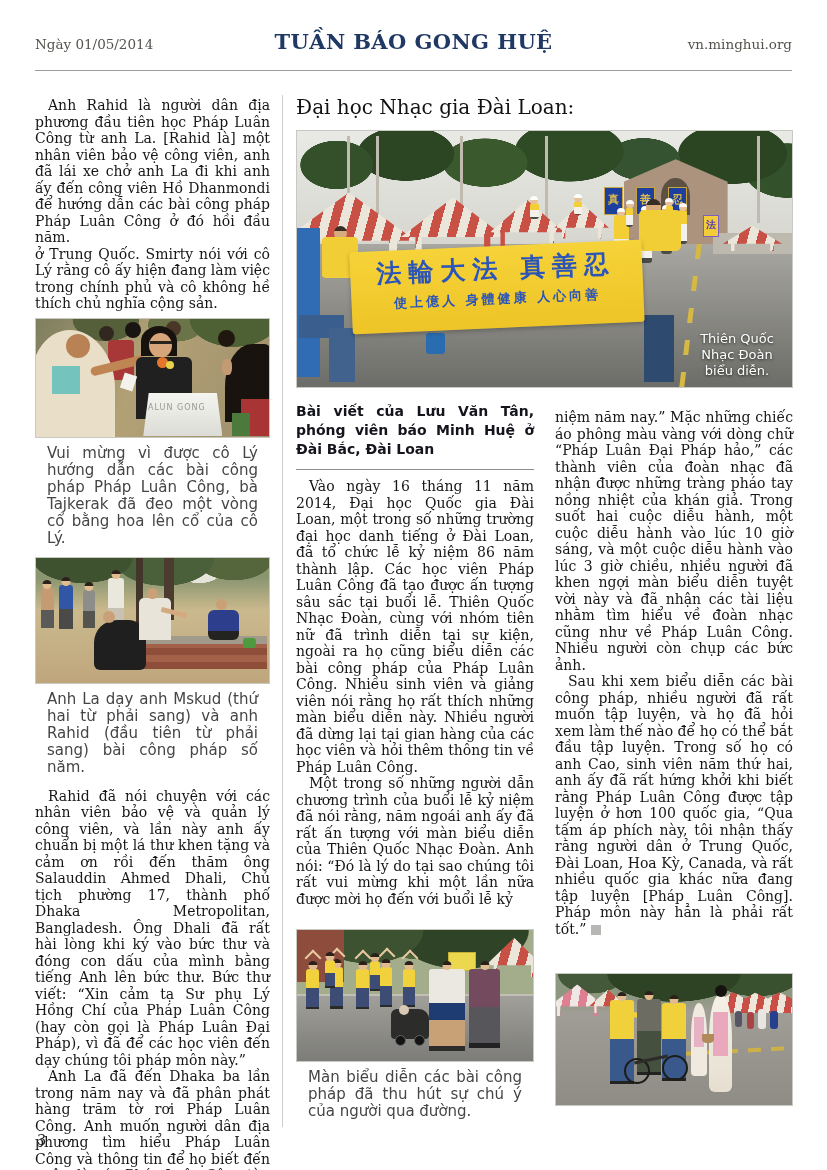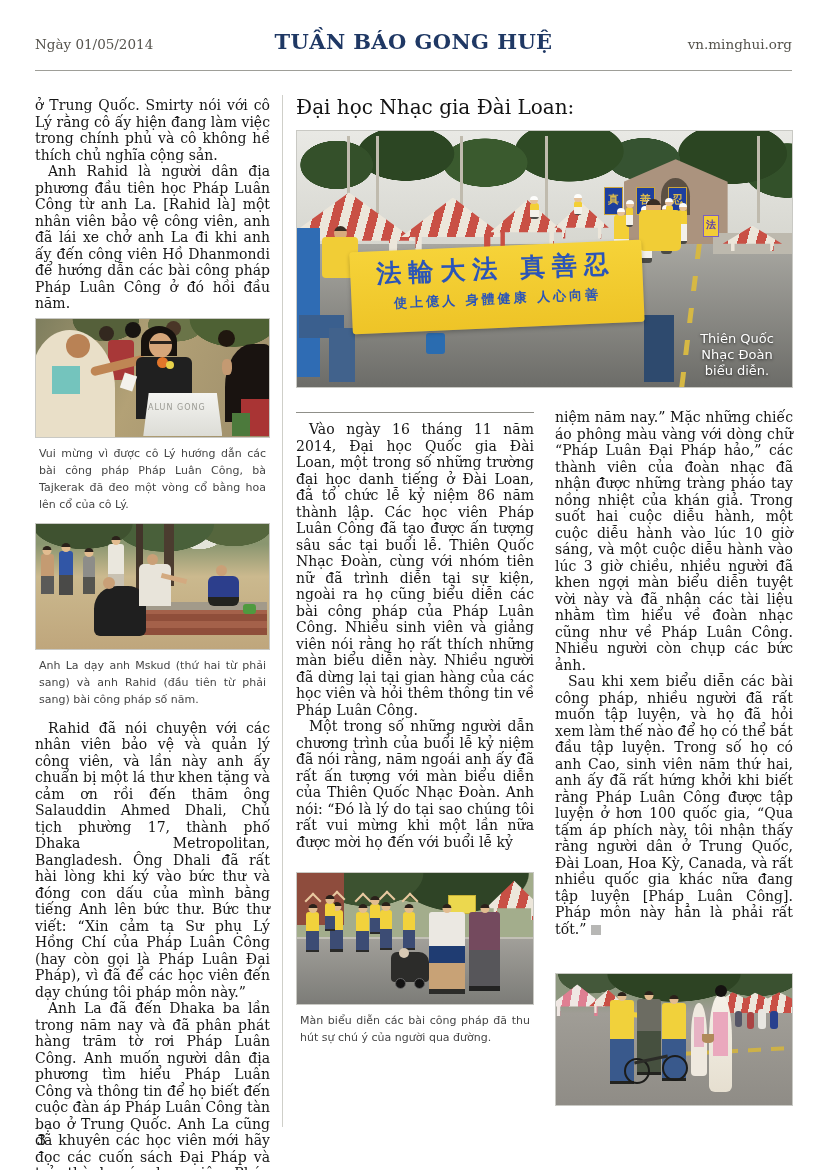--- a/index.html
+++ b/index.html
@@ -9,22 +9,22 @@
   .h-date{position:absolute;left:35px;top:36px;font-size:13.5px;color:#55534c;}
   .h-title{position:absolute;left:0;right:0;top:29px;text-align:center;font-size:21px;
            font-weight:bold;color:#1f3864;letter-spacing:.4px;}
   .h-url{position:absolute;right:35px;top:36px;font-size:13.5px;color:#55534c;}
   .h-rule{position:absolute;left:35px;top:70px;width:757px;height:1px;background:#9e9e98;}
   .vdiv{position:absolute;left:282px;top:95px;width:1px;height:1032px;background:#cfcfc9;}
   .pgnum{position:absolute;left:37px;top:1132px;font-size:14.5px;color:#222;}
   
   .body-p{margin:0;font-size:14px;line-height:16.5px;text-align:justify;color:#161616;}
   .ind{text-indent:13px;}
-  .caption{font-family:"DejaVu Sans",sans-serif;font-size:11px;line-height:17px;
-           color:#454545;text-align:justify;margin:7px 4px 0;}
+  .caption{font-family:"DejaVu Sans",sans-serif;font-size:15px;line-height:17px;
+           color:#454545;text-align:justify;margin:7px 12px 0;}
   .endsq{display:inline-block;width:10px;height:10px;background:#b7b7b5;margin-left:5px;vertical-align:-1px;}
   
   .leftcol{position:absolute;left:35px;top:97px;width:235px;}
   .main{position:absolute;left:296px;top:95px;width:497px;}
   .kicker{margin:0;font-size:20px;color:#121212;}
   .headline{margin:6px 0 0;font-size:27px;line-height:36px;font-weight:bold;color:#0e0e0e;}
   .cols{display:flex;gap:21px;margin-top:14px;}
   .col{width:238px;}
   .byline{font-family:"DejaVu Sans",sans-serif;font-weight:bold;font-size:14px;line-height:19px;
           color:#14141c;text-align:justify;}
@@ -65,22 +65,22 @@
 <div class="page">
 
   <div class="h-date">Ngày 01/05/2014</div>
   <div class="h-title">TUẦN BÁO GONG HUỆ</div>
   <div class="h-url">vn.minghui.org</div>
   <div class="h-rule"></div>
   <div class="vdiv"></div>
   <div class="pgnum">3</div>
 
   <aside class="leftcol">
+    <p class="body-p ind">Anh Rahid là người dân địa phương đầu tiên học Pháp Luân Công từ anh La. [Rahid là] một nhân viên bảo vệ công viên, anh đã lái xe chở anh La đi khi anh ấy đến công viên Hồ Dhanmondi để hướng dẫn các bài công pháp Pháp Luân Công ở đó hồi đầu năm.</p>
     <p class="body-p">ở Trung Quốc. Smirty nói với cô Lý rằng cô ấy hiện đang làm việc trong chính phủ và cô không hề thích chủ nghĩa cộng sản.</p>
-    <p class="body-p ind">Anh Rahid là người dân địa phương đầu tiên học Pháp Luân Công từ anh La. [Rahid là] một nhân viên bảo vệ công viên, anh đã lái xe chở anh La đi khi anh ấy đến công viên Hồ Dhanmondi để hướng dẫn các bài công pháp Pháp Luân Công ở đó hồi đầu năm.</p>
 
     <div class="scene garland">
       <div class="a" style="left:0;top:0;width:100%;height:100%;background:radial-gradient(80px 50px at 85% 0%,#4e6134 55%,transparent 56%),radial-gradient(60px 40px at 30% 0%,#55603a 55%,transparent 56%),radial-gradient(50px 30px at 60% 5%,#6a7448 55%,transparent 56%);"></div>
       <div class="a hd" style="left:27%;top:6%;width:15px;height:15px;background:#33281f;"></div>
       <div class="a hd" style="left:38%;top:3%;width:16px;height:16px;background:#181512;"></div>
       <div class="a hd" style="left:56%;top:2%;width:15px;height:15px;background:#4a3627;"></div>
       <div class="a hd" style="left:78%;top:10%;width:17px;height:17px;background:#20170f;"></div>
       <div class="a" style="left:31%;top:18%;width:11%;height:34%;background:#a83838;border-radius:4px 4px 0 0;"></div>
       <div class="a" style="left:-2%;top:10%;width:36%;height:92%;background:#e9dfc8;border-radius:46% 54% 0 0;"></div>
       <div class="a hd" style="left:13%;top:13%;width:24px;height:24px;background:#b98255;"></div>
@@ -176,20 +176,21 @@
       <div class="a" style="left:11%;top:45%;width:59%;height:32%;background:linear-gradient(#f6d339,#eec427);transform:rotate(-2.5deg);border-radius:3px;box-shadow:0 2px 4px rgba(0,0,0,.25);">
         <div class="banner-txt" style="font-size:25px;letter-spacing:7px;margin-top:6px;">法輪大法 真善忍</div>
         <div class="banner-txt" style="font-size:13px;letter-spacing:3px;margin-top:5px;">使上億人 身體健康 人心向善</div>
       </div>
       <div class="a ovl">Thiên Quốc Nhạc Đoàn biểu diễn.</div>
     </div>
 
     <div class="cols">
 
       <div class="col">
+        <div class="byline">Bài viết của Lưu Văn Tân, phóng viên báo Minh Huệ ở Đài Bắc, Đài Loan</div>
         <div class="b-rule"></div>
         <p class="body-p ind">Vào ngày 16 tháng 11 năm 2014, Đại học Quốc gia Đài Loan, một trong số những trường đại học danh tiếng ở Đài Loan, đã tổ chức lễ kỷ niệm 86 năm thành lập. Các học viên Pháp Luân Công đã tạo được ấn tượng sâu sắc tại buổi lễ. Thiên Quốc Nhạc Đoàn, cùng với nhóm tiên nữ đã trình diễn tại sự kiện, ngoài ra họ cũng biểu diễn các bài công pháp của Pháp Luân Công. Nhiều sinh viên và giảng viên nói rằng họ rất thích những màn biểu diễn này. Nhiều người đã dừng lại tại gian hàng của các học viên và hỏi thêm thông tin về Pháp Luân Công.</p>
         <p class="body-p ind">Một trong số những người dẫn chương trình của buổi lễ kỷ niệm đã nói rằng, năm ngoái anh ấy đã rất ấn tượng với màn biểu diễn của Thiên Quốc Nhạc Đoàn. Anh nói: “Đó là lý do tại sao chúng tôi rất vui mừng khi một lần nữa được mời họ đến với buổi lễ kỷ</p>
 
         <div class="scene exercise">
           <div class="a" style="left:0;top:0;width:100%;height:52%;background:radial-gradient(100px 60px at 30% 0%,#3c5230 55%,transparent 56%),radial-gradient(120px 70px at 70% 0%,#2f4426 55%,transparent 56%),radial-gradient(60px 40px at 50% 10%,#51683c 55%,transparent 56%);"></div>
           <div class="a" style="left:0;top:0;width:20%;height:40%;background:#8e4c3d;"></div>
           <div class="a" style="left:0;top:50%;width:100%;height:50%;background:linear-gradient(#a19f99,#7c7c78);"></div>
           <div class="a" style="left:0;top:49%;width:100%;height:2px;background:#c2c0b6;"></div>
           <div class="a tnt" style="left:80%;top:6%;width:24%;height:30%;"></div>

